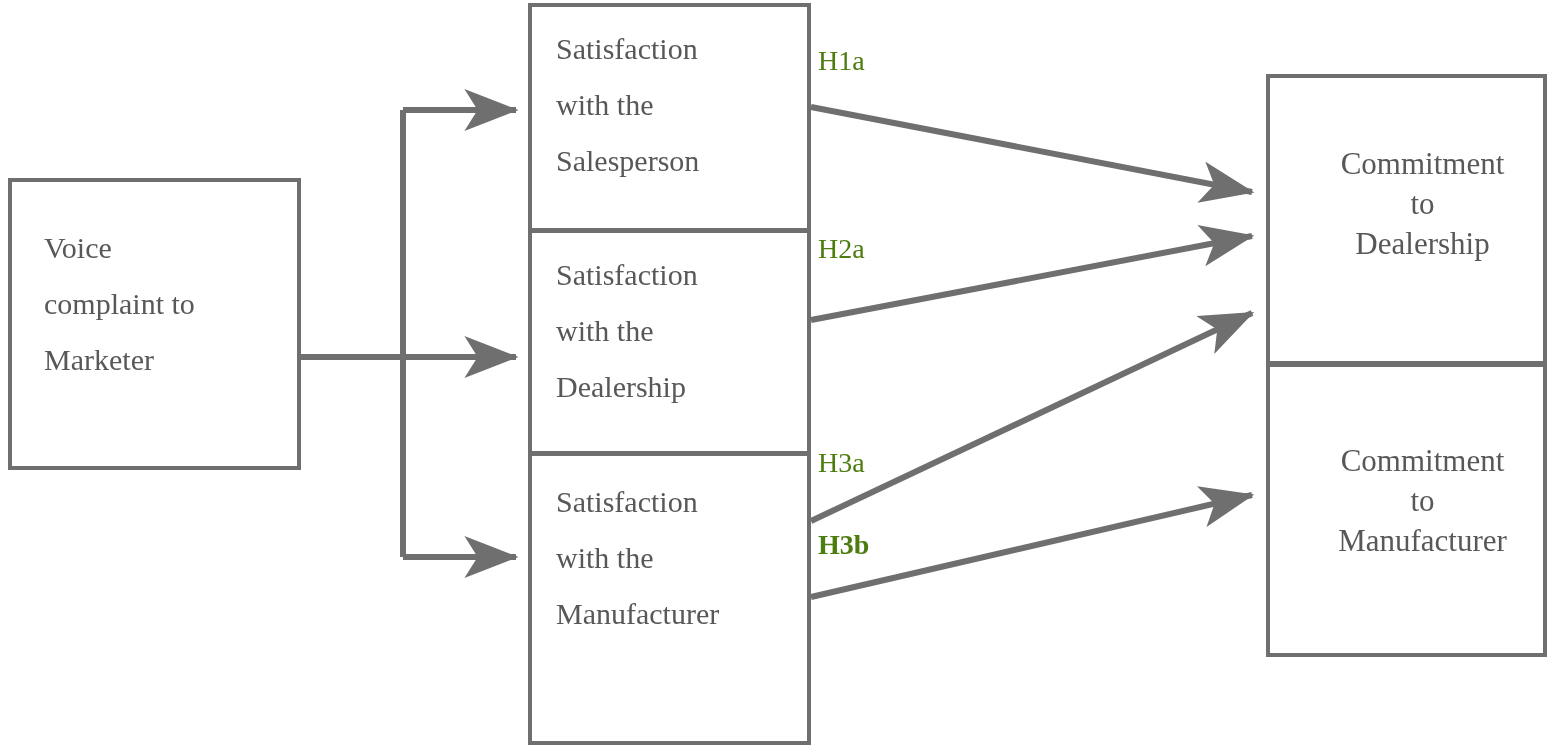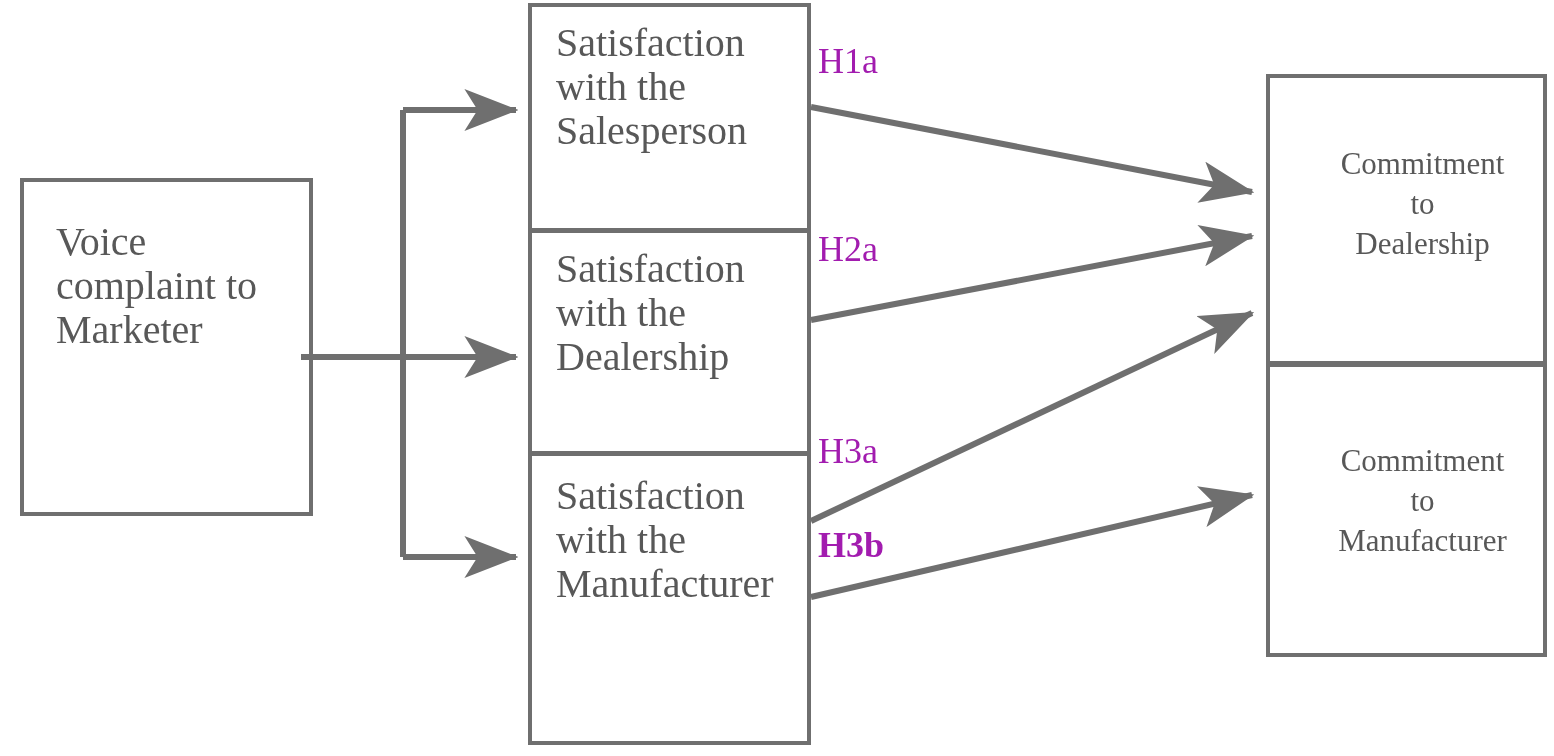--- a/index.html
+++ b/index.html
@@ -26,62 +26,62 @@
   }
   .node-box {
     position: absolute;
     box-sizing: border-box;
     border: 4px solid #6f6f6f;
     background: transparent;
   }
   .node-label {
     position: absolute;
     color: #585858;
-    font-size: 40px;
-    line-height: 44px;
+    font-size: 30px;
+    line-height: 56px;
     letter-spacing: 0px;
     white-space: pre-line;
   }
   .label-left-top {
     text-align: left;
   }
   .label-center {
     text-align: center;
     width: 100%;
   }
   .hyp-label {
     position: absolute;
-    color: #a21caf;
-    font-size: 36px;
+    color: #4d7c0f;
+    font-size: 28px;
     line-height: 38px;
     white-space: nowrap;
   }
   
-  #box-voice { left: 8px;  top: 178px; width: 293px; height: 338px; margin-left: 12px; }
+  #box-voice { left: 8px;  top: 178px; width: 293px; height: 292px; }
   #lbl-voice { left: 32px; top: 38px;  width: 250px; }
 
   
   #box-sat-sales { left: 528px; top: 3px;   width: 283px; height: 229px; }
   #box-sat-deal  { left: 528px; top: 229px; width: 283px; height: 226px; }
   #box-sat-manu  { left: 528px; top: 452px; width: 283px; height: 293px; }
   #lbl-sat-sales { left: 24px;  top: 14px;  width: 262px; }
   #lbl-sat-deal  { left: 24px;  top: 14px;  width: 262px; }
   #lbl-sat-manu  { left: 24px;  top: 18px;  width: 262px; }
 
   
   #box-com-deal { left: 1266px; top: 74px;  width: 281px; height: 291px; }
   #box-com-manu { left: 1266px; top: 363px; width: 281px; height: 294px; }
   #lbl-com-deal { left: 0;  top: 66px; }
   #lbl-com-manu { left: 0;  top: 74px; }
   #lbl-com-manu, #lbl-com-deal { font-size: 31px; line-height: 40px; margin-left: 16px; }
 
   
   #hyp-h1a { left: 818px; top: 42px;  }
   #hyp-h2a { left: 818px; top: 230px; }
-  #hyp-h3a { left: 818px; top: 432px; }
+  #hyp-h3a { left: 818px; top: 444px; }
   #hyp-h3b { left: 818px; top: 526px; font-weight: bold; }
 </style>
 </head>
 <body>
 
 <div id="diagram-root">
 
   <svg id="diagram-svg" viewBox="0 0 1554 756">
     <defs>
       <marker id="arrowhead" markerWidth="9" markerHeight="7" refX="8.6" refY="3.5" orient="auto" markerUnits="strokeWidth">

